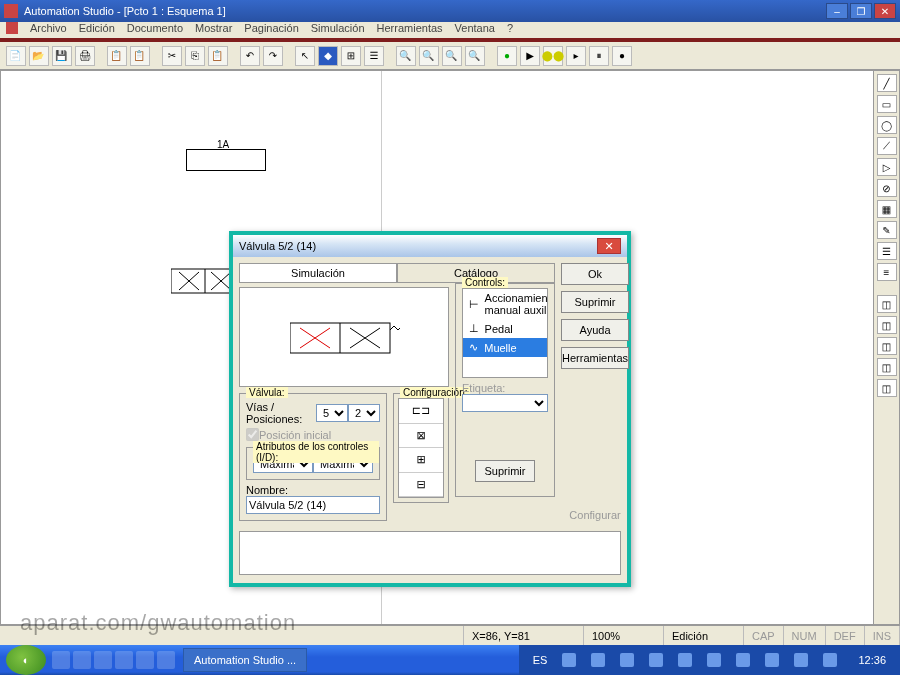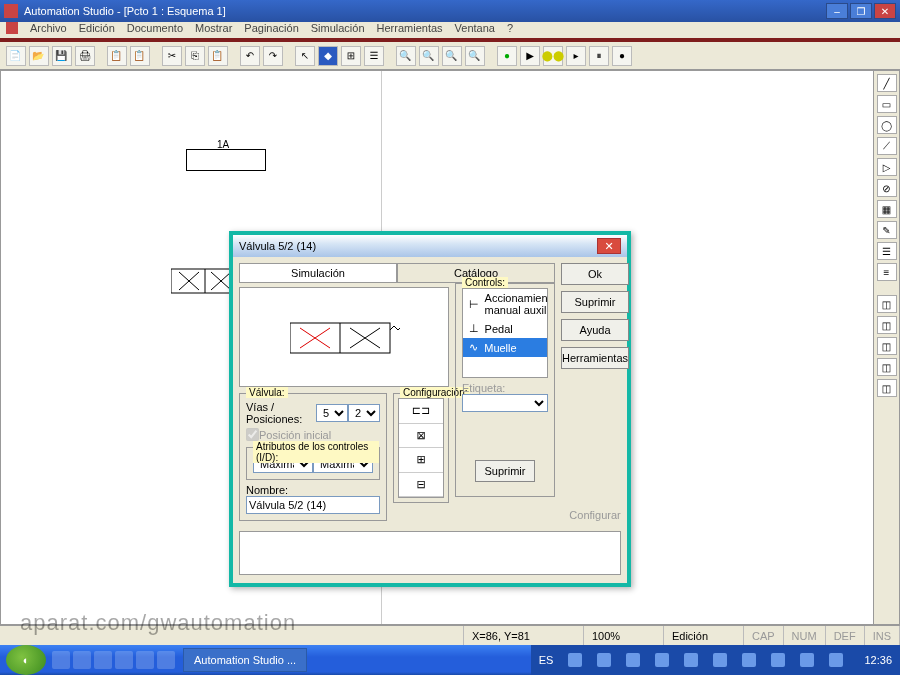--- a/index.html
+++ b/index.html
@@ -41,21 +41,21 @@
 .controls-list .item{display:flex;align-items:center;gap:6px;padding:3px 6px;font-size:10px}
 .controls-list .item.sel{background:#2b7de1;color:#fff}
 .cfg-list{width:46px;border:1px solid #999;background:#fff;height:100px;display:flex;flex-direction:column}
 .cfg-list div{flex:1;border-bottom:1px solid #ccc;display:flex;align-items:center;justify-content:center}
 .desc{border:1px solid #999;background:#fff;height:44px;margin:4px 6px 8px}
 .taskbar{height:30px;background:linear-gradient(#3c81f3,#245edb 40%,#245edb 90%,#1a4aa8);display:flex;align-items:center;color:#fff;font-size:10px}
 .taskbar .start{width:40px;height:30px;background:radial-gradient(circle at 40% 40%,#7fc241,#3a8a1e);border-radius:50%;margin:0 6px;display:flex;align-items:center;justify-content:center}
 .taskbar .ql{display:flex;gap:3px;margin-right:8px}
 .taskbar .ql div{width:18px;height:18px;background:rgba(255,255,255,.2);border-radius:2px}
 .taskbar .task{height:24px;padding:8px 10px;background:#3a6fc9;border:1px solid #2a5aa8;display:flex;align-items:center;margin-right:4px}
-.taskbar .tray{margin-left:auto;display:flex;align-items:center;gap:15px;padding:0 8px;background:#1a4aa8;height:100%}
+.taskbar .tray{margin-left:auto;display:flex;align-items:center;gap:15px;padding:0 14px;background:#1a4aa8;height:100%}
 .taskbar .tray .ic{width:14px;height:14px;background:#6a9ae8;border-radius:2px}
 .watermark{position:absolute;left:20px;top:610px;font-size:22px;color:rgba(0,0,0,.35);font-weight:normal;letter-spacing:1px;z-index:999}
 </style>
 </head>
 <body>
 
 <div class="titlebar">
   <span style="width:14px;height:14px;background:#c94444;margin-right:6px"></span>
   <span>Automation Studio - [Pcto 1 : Esquema 1]</span>
   <div class="win-btns">

